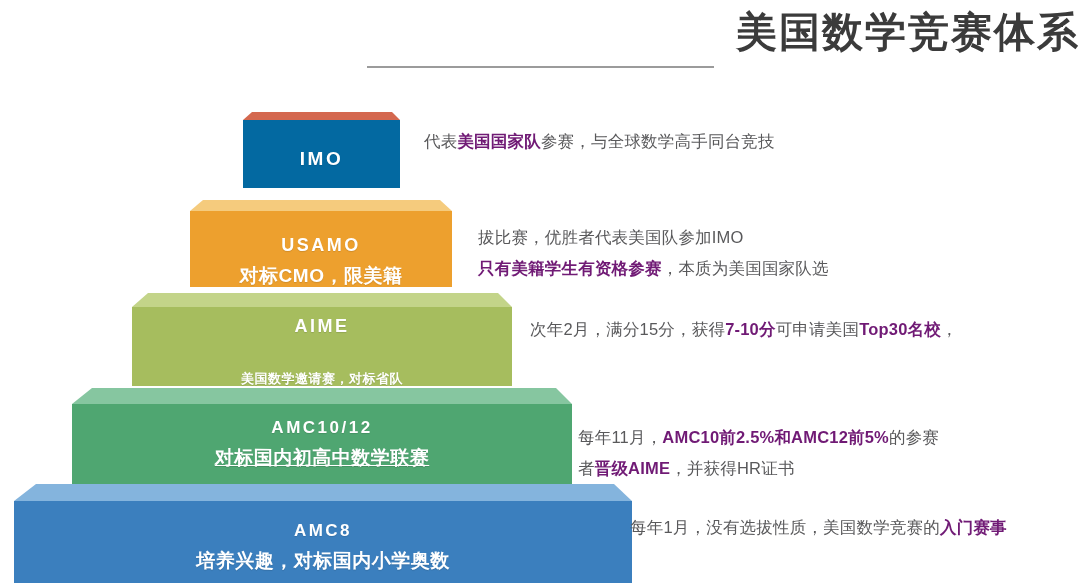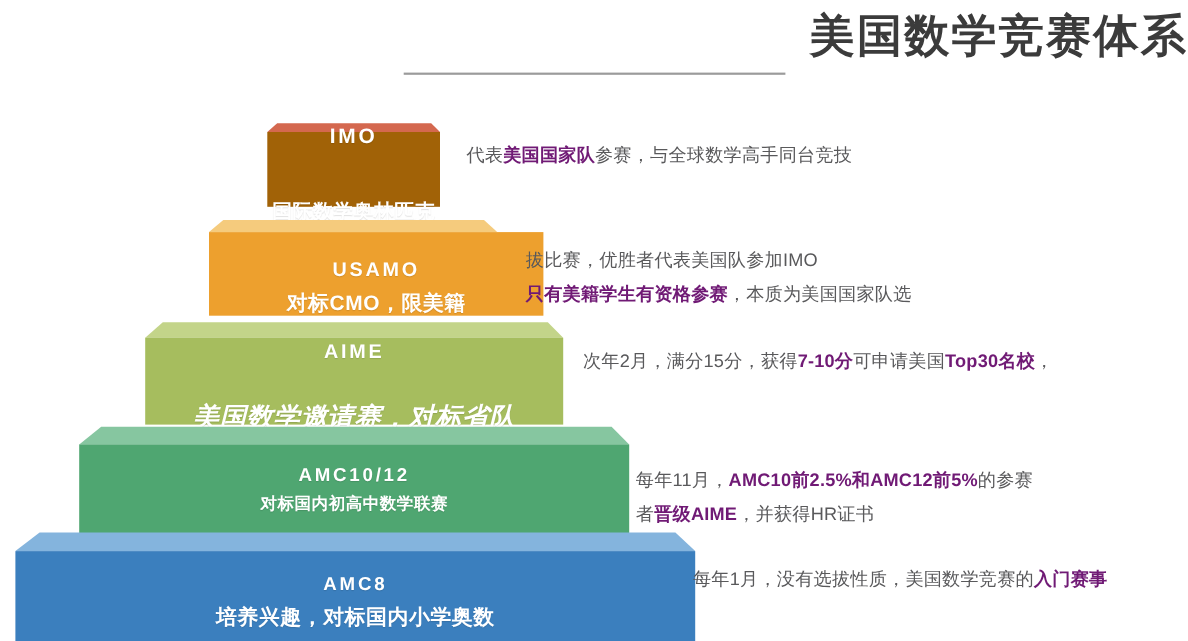--- a/index.html
+++ b/index.html
@@ -63,50 +63,49 @@
   <div class="title-wrap">
     <div class="title">美国数学竞赛体系</div>
     <div class="title-rule"></div>
   </div>
 
   <div id="pyramid">
       <div class="tier" style="left: 0px; top: 0px;">
         <svg class="topface" width="1080" height="583" style="pointer-events: none;">
           <polygon points="252,112 392,112 400,120 243,120" fill="#d4684f"></polygon>
         </svg>
-        <div class="face" style="left: 243px; top: 120px; width: 157px; height: 68px; background: #a16207; padding-top: 9px; gap: 37px;">
+        <div class="face" style="left: 243px; top: 120px; width: 157px; height: 68px; background: #0369a1; padding-top: 9px; gap: 37px;">
           <div class="name" style="font-size: 19px;">IMO</div>
-          <div class="sub" style="font-size: 18px; margin-top: 7px;">国际数学奥林匹克</div>
         </div>
       </div>
       <div class="tier" style="left: 0px; top: 0px;">
         <svg class="topface" width="1080" height="583" style="pointer-events: none;">
           <polygon points="203,200 440,200 452,211 190,211" fill="#f5cb7d"></polygon>
         </svg>
-        <div class="face" style="left: 190px; top: 211px; width: 304px; height: 76px; background: rgb(237, 160, 46); padding-top: 26px;">
+        <div class="face" style="left: 190px; top: 211px; width: 262px; height: 76px; background: rgb(237, 160, 46); padding-top: 26px;">
           <div class="name" style="font-size: 18px;">USAMO</div>
           <div class="sub" style="font-size: 19px; margin-top: 7px;">对标CMO，限美籍</div>
         </div>
       </div>
       <div class="tier" style="left: 0px; top: 0px;">
         <svg class="topface" width="1080" height="583" style="pointer-events: none;">
           <polygon points="148,293 498,293 512,307 132,307" fill="#c3d489"></polygon>
         </svg>
         <div class="face" style="left: 132px; top: 307px; width: 380px; height: 79px; background: rgb(166, 189, 94); padding-top: 11px; gap: 24px;">
           <div class="name" style="font-size: 18px;">AIME</div>
-          <div class="sub" style="font-size: 24px; margin-top: 9px; font-style: italic;">美国数学邀请赛，对标省队</div>
+          <div class="sub" style="font-size: 13px; margin-top: 9px;">美国数学邀请赛，对标省队</div>
         </div>
       </div>
       <div class="tier" style="left: 0px; top: 0px;">
         <svg class="topface" width="1080" height="583" style="pointer-events: none;">
           <polygon points="92,388 556,388 572,404 72,404" fill="#86c6a0"></polygon>
         </svg>
         <div class="face" style="left: 72px; top: 404px; width: 500px; height: 81px; background: rgb(79, 166, 113); ">
           <div class="name" style="font-size: 17px;">AMC10/12</div>
-          <div class="sub" style="font-size: 15px; margin-top: 7px;">对标国内初高中数学联赛</div>
+          <div class="sub" style="font-size: 19px; margin-top: 7px; text-decoration: underline;">对标国内初高中数学联赛</div>
         </div>
       </div>
       <div class="tier" style="left: 0px; top: 0px;">
         <svg class="topface" width="1080" height="583" style="pointer-events: none;">
           <polygon points="36,484 614,484 632,501 14,501" fill="#84b4dd"></polygon>
         </svg>
         <div class="face" style="left: 14px; top: 501px; width: 618px; height: 82px; background: rgb(59, 127, 190); padding-top: 11px;">
           <div class="name" style="font-size: 17px;">AMC8</div>
           <div class="sub" style="font-size: 19px; margin-top: 7px;">培养兴趣，对标国内小学奥数</div>
         </div>

